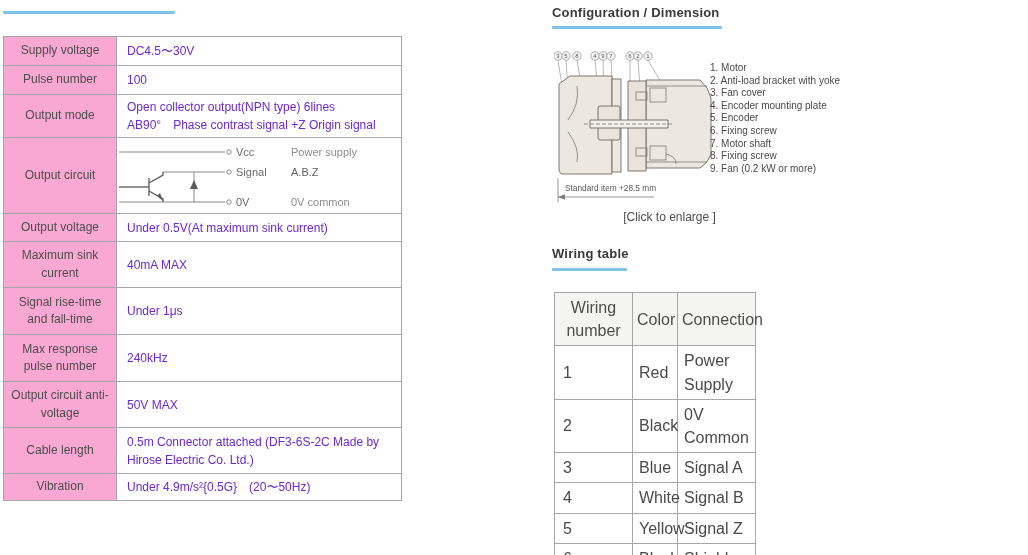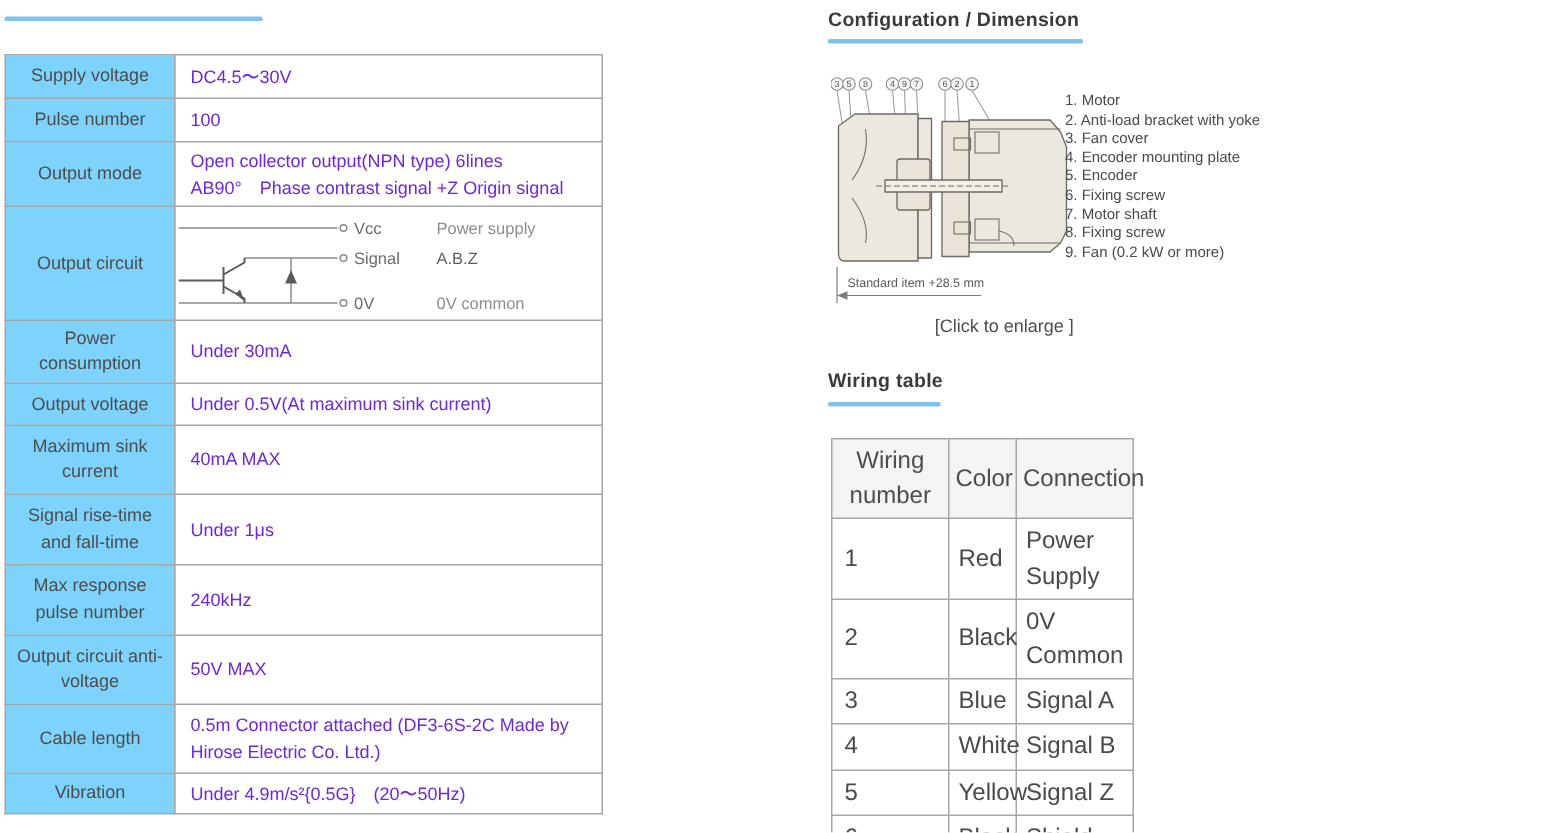--- a/index.html
+++ b/index.html
@@ -8,21 +8,21 @@
   .page { position:relative; width:1028px; height:555px; background:#fff; overflow:hidden; }
 
   h2.sec-title { margin:0; font-size:13px; line-height:15px; font-weight:700; color:#3b3b3b; letter-spacing:.2px; }
   .rule { height:3px; background:#7fc3e8; border-radius:1px; }
 
   
   .left-col { position:absolute; left:3px; top:5px; width:399px; }
   .rule-spec { width:172px; margin-top:6px; }
   table.spec-table { border-collapse:collapse; table-layout:fixed; width:399px; margin-top:22px; font-size:12px; }
   table.spec-table th, table.spec-table td { border:1px solid #a6a6a6; vertical-align:middle; }
-  table.spec-table th { width:113px; background:#7dd3fc; font-weight:400; text-align:center; color:#4d4d4d; padding:3px 4px; line-height:1.45; }
+  table.spec-table th { width:113px; background:#f9a8d4; font-weight:400; text-align:center; color:#4d4d4d; padding:3px 4px; line-height:1.45; }
   table.spec-table td { padding:3px 6px 3px 10px; text-align:left; line-height:1.5; color:#6d28d9; }
   td.pre { white-space:pre-line; }
   tr.rh27 th, tr.rh27 td { height:27px; }
   tr.rh28 th, tr.rh28 td { height:28px; }
   tr.rh29 th, tr.rh29 td { height:29px; }
   tr.rh43 th, tr.rh43 td { height:43px; }
   tr.rh46 th, tr.rh46 td { height:46px; }
   tr.rh47 th, tr.rh47 td { height:47px; }
   tr.rh76 th, tr.rh76 td { height:76px; }
   .circuit-cell { padding:2px 0 2px 0 !important; }
@@ -93,24 +93,20 @@
               <text x="117" y="15">Vcc</text>
               <text x="172" y="15" fill="#8d8d8d">Power supply</text>
               <text x="117" y="35">Signal</text>
               <text x="172" y="35" fill="#5f5f5f">A.B.Z</text>
               <text x="117" y="65">0V</text>
               <text x="172" y="65" fill="#8d8d8d">0V common</text>
             </g>
           </svg>
         </td>
       </tr>
-      <tr class="rh29">
-        <th>Power consumption</th>
-        <td>Under 30mA</td>
-      </tr>
       <tr class="rh28">
         <th>Output voltage</th>
         <td>Under 0.5V(At maximum sink current)</td>
       </tr>
       <tr class="rh46">
         <th>Maximum sink current</th>
         <td>40mA MAX</td>
       </tr>
       <tr class="rh47">
         <th>Signal rise-time and fall-time</th>

